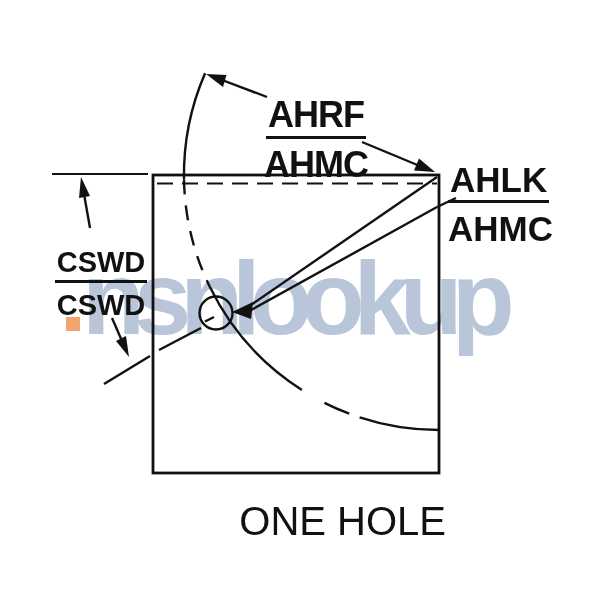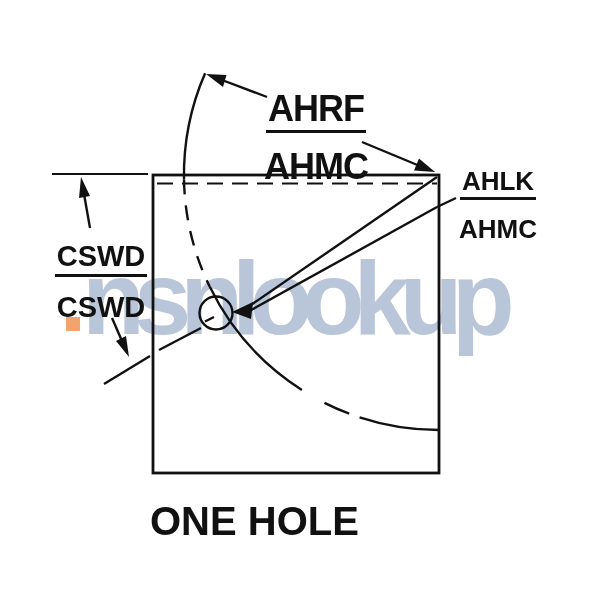--- a/index.html
+++ b/index.html
@@ -16,28 +16,28 @@
   .watermark-square{
     position:absolute;left:66px;top:317px;width:14px;height:14px;z-index:1;
     background:#f2a36e;
   }
   svg.linework{position:absolute;left:0;top:0;z-index:2;}
   
   .dim-label{
     position:absolute;z-index:3;text-align:center;color:#111;
     font-weight:bold;line-height:1.02;white-space:nowrap;
   }
-  .frac-top{display:inline-block;border-bottom:3.5px solid #111;padding:0 2px 2px 2px;}
-  .frac-bottom{display:block;margin-top:16px;}
+  .frac-top{display:inline-block;border-bottom:3.5px solid #111;padding:0 2px 2px 2px;margin-top:6px;}
+  .frac-bottom{display:block;margin-top:8px;}
   .lbl-top{left:264px;top:91px;width:104px;font-size:36px;letter-spacing:-1px;}
-  .lbl-right{left:448px;top:168px;width:100px;font-size:26px;}
+  .lbl-right{left:448px;top:156px;width:100px;font-size:35px;}
   .lbl-left{left:50px;top:242px;width:102px;font-size:29px;}
   .caption{
     position:absolute;z-index:3;left:150px;top:499px;width:296px;
-    text-align:left;font-size:40px;font-weight:bold;color:#111;letter-spacing:0px;
+    text-align:right;font-size:40px;font-weight:normal;color:#111;letter-spacing:0px;
   }
 </style>
 </head>
 <body>
 
 <div class="stage">
 
   <div class="watermark-square"></div>
   <div class="watermark">nsnlookup</div>
 

